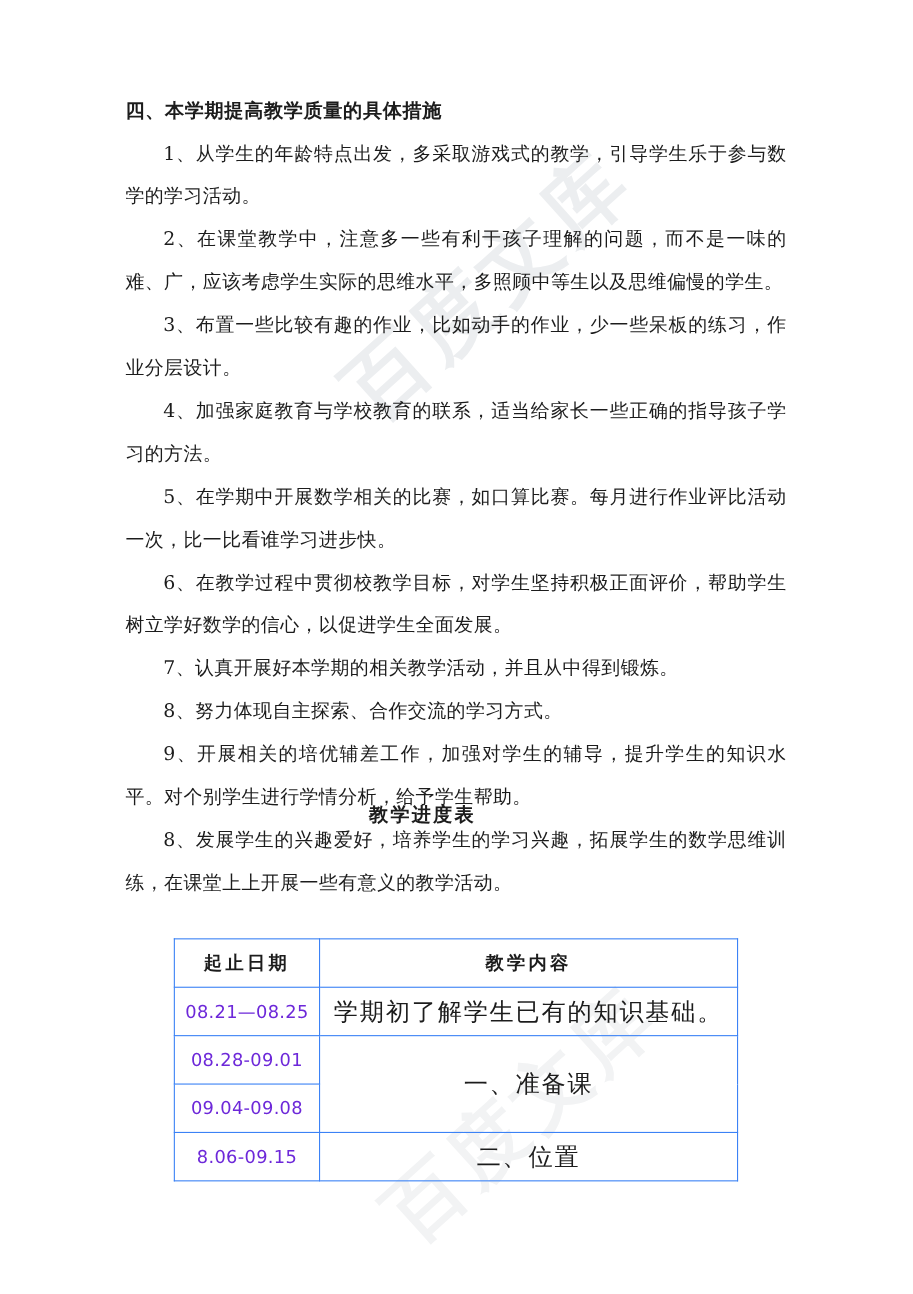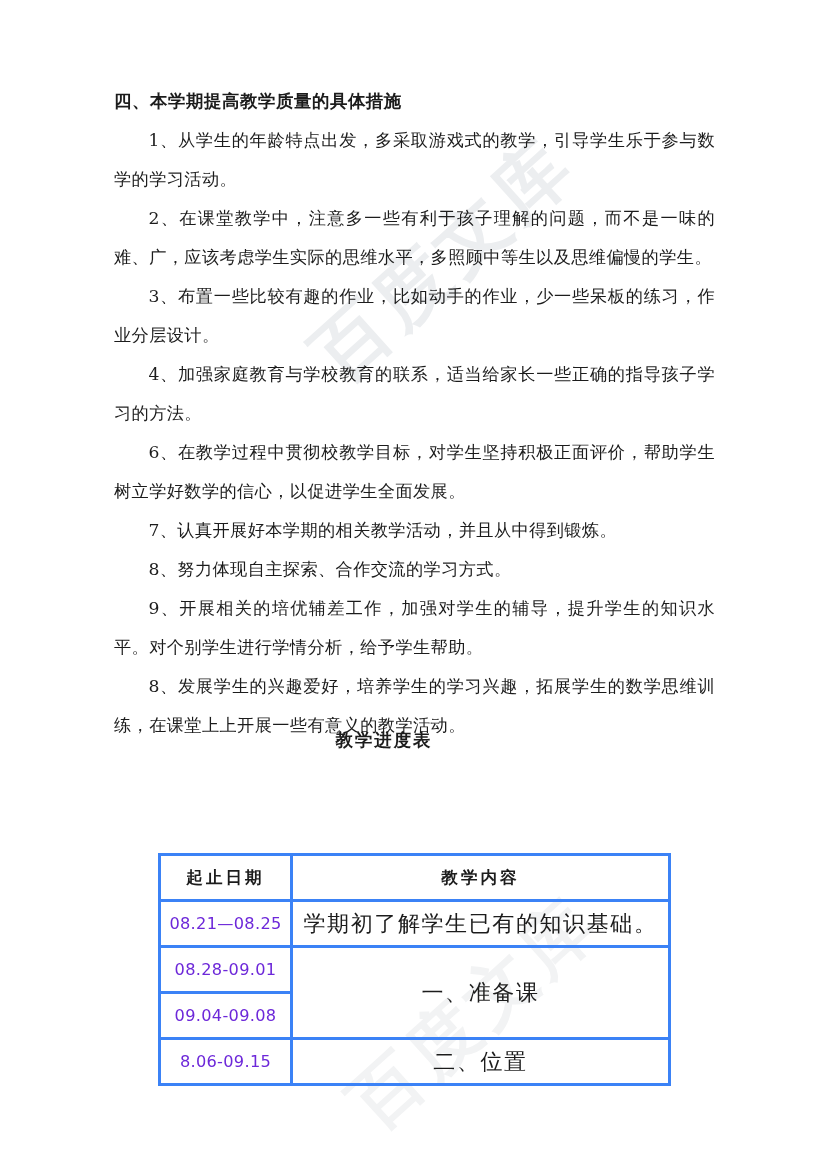--- a/index.html
+++ b/index.html
@@ -98,21 +98,21 @@
     left: 158px;
     top: 853px;
     width: 513px;
     border-collapse: collapse;
     z-index: 2;
     table-layout: fixed;
   }
 
   .sched-table td,
   .sched-table th {
-    border: 3px solid #3b82f6;
+    border: 1px solid #3b82f6;
     padding: 0;
     text-align: center;
     vertical-align: middle;
     font-weight: 400;
   }
 
   .col-date { width: 132px; }
 
   .sched-table .hdr {
     height: 43px;
@@ -143,20 +143,21 @@
 
   <div class="watermark wm-mid">百度文库</div>
   <div class="watermark wm-bottom">百度文库</div>
 
   <div class="content">
     <p class="heading">四、本学期提高教学质量的具体措施</p>
     <p class="para indent">1、从学生的年龄特点出发，多采取游戏式的教学，引导学生乐于参与数学的学习活动。</p>
     <p class="para indent">2、在课堂教学中，注意多一些有利于孩子理解的问题，而不是一味的难、广，应该考虑学生实际的思维水平，多照顾中等生以及思维偏慢的学生。</p>
     <p class="para indent">3、布置一些比较有趣的作业，比如动手的作业，少一些呆板的练习，作业分层设计。</p>
     <p class="para indent">4、加强家庭教育与学校教育的联系，适当给家长一些正确的指导孩子学习的方法。</p>
+    <p class="para indent">5、在学期中开展数学相关的比赛，如口算比赛。每月进行作业评比活动一次，比一比看谁学习进步快。</p>
     <p class="para indent">6、在教学过程中贯彻校教学目标，对学生坚持积极正面评价，帮助学生树立学好数学的信心，以促进学生全面发展。</p>
     <p class="para indent">7、认真开展好本学期的相关教学活动，并且从中得到锻炼。</p>
     <p class="para indent">8、努力体现自主探索、合作交流的学习方式。</p>
     <p class="para indent">9、开展相关的培优辅差工作，加强对学生的辅导，提升学生的知识水平。对个别学生进行学情分析，给予学生帮助。</p>
     <p class="para indent">8、发展学生的兴趣爱好，培养学生的学习兴趣，拓展学生的数学思维训练，在课堂上上开展一些有意义的教学活动。</p>
   </div>
 
   <div class="table-title">教学进度表</div>
 
   <table class="sched-table">

